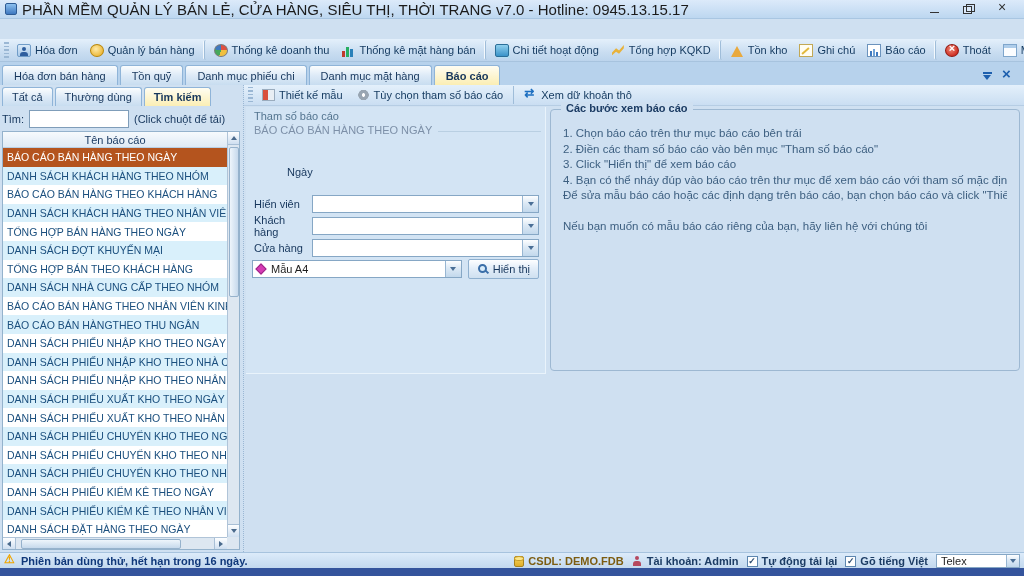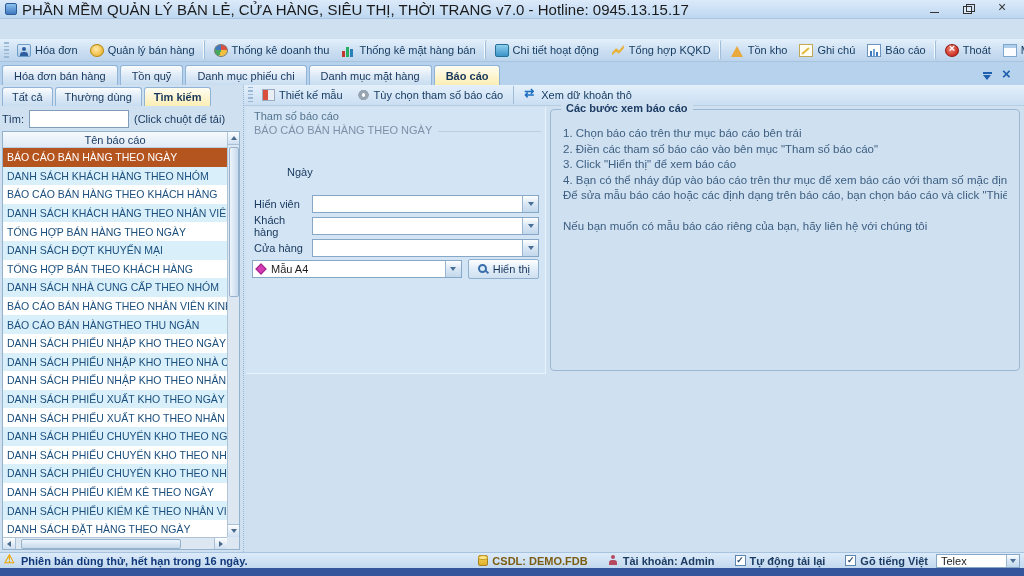--- a/index.html
+++ b/index.html
@@ -132,21 +132,21 @@
   .guide-caption{position:absolute;top:-8px;left:10px;background:#cfe0f1;padding:0 5px;font-weight:bold;color:#1c3c64;}
   .guidelines{padding:16px 12px 0 12px;}
   .gline{min-height:15.5px;line-height:15.5px;font-size:11.5px;color:#3d5f80;white-space:nowrap;overflow:hidden;}
 
   
   .statusbar{position:absolute;left:0;right:0;bottom:8px;height:16px;background:linear-gradient(#dcebfa,#c2d8ee);border-top:1px solid #a7c3de;display:flex;align-items:center;padding:0 4px;gap:4px;}
   .trial{display:flex;align-items:center;gap:4px;font-weight:bold;color:#10387a;}
   .ic-warning-icon{width:13px;height:12px;position:relative;}
   .ic-warning-icon::after{content:"⚠";position:absolute;left:0;top:-3px;color:#f0a500;font-size:12px;}
   .status-right{margin-left:auto;display:flex;align-items:center;gap:8px;}
-  .sitem{display:flex;align-items:flex-start;gap:4px;font-weight:600;color:#1c3c64;white-space:nowrap;margin-left:12px;}
+  .sitem{display:flex;align-items:flex-end;gap:4px;font-weight:600;color:#1c3c64;white-space:nowrap;}
   .csdl-text{color:#7c5c10;}
   .ic-db-icon{width:10px;height:11px;position:relative;background:linear-gradient(#f7d45e,#e0ae2a);border:1px solid #a8821e;border-radius:2px;}
   .ic-db-icon::before{content:"";position:absolute;top:-1px;left:-1px;right:-1px;height:3px;border-radius:50%;background:#fce68a;border:1px solid #c49a26;}
   .ic-user-icon{width:11px;height:11px;position:relative;}
   .ic-user-icon::before{content:"";position:absolute;left:3.5px;top:0;width:4px;height:4px;border-radius:50%;background:#b5485f;}
   .ic-user-icon::after{content:"";position:absolute;left:1.5px;top:5px;width:8px;height:5px;border-radius:3px 3px 0 0;background:#b5485f;}
   .cb{width:11px;height:11px;background:#fff;border:1px solid #5e87b0;display:inline-flex;align-items:center;justify-content:center;flex:none;}
   .cb::after{content:"✓";font-size:9px;color:#2b4a6e;margin-top:-1px;}
   .telexcombo{width:84px;height:14px;}
   .telexcombo .drop{width:13px;}

